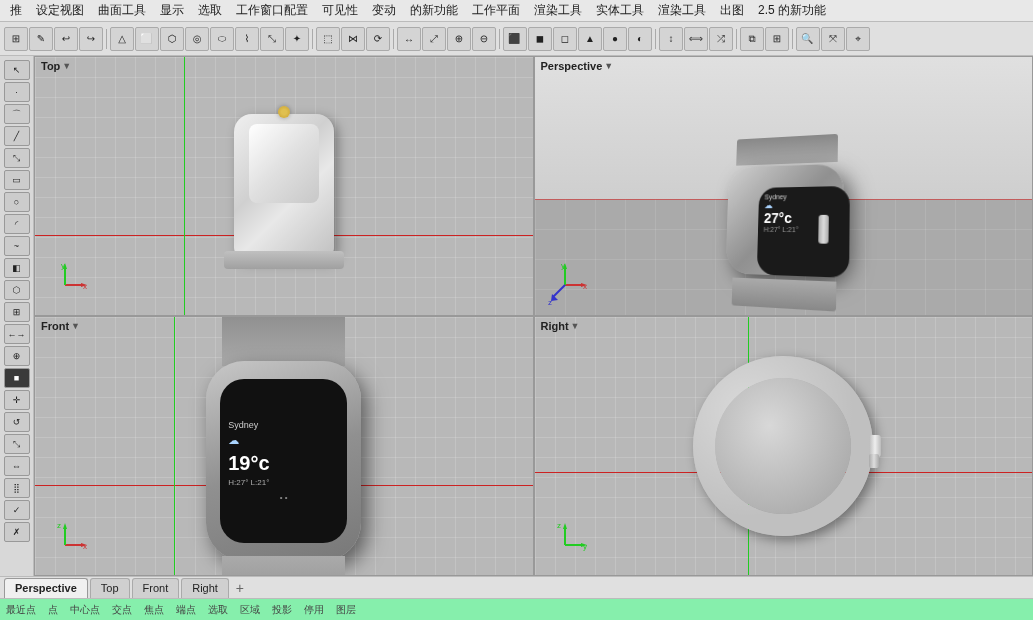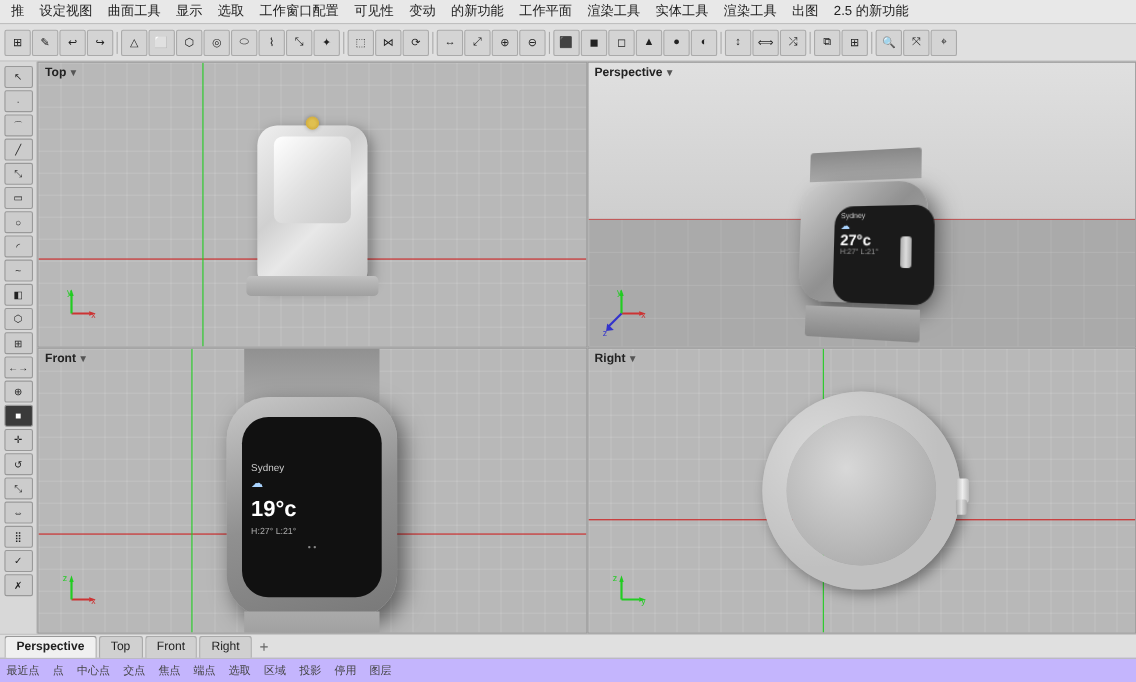--- a/index.html
+++ b/index.html
@@ -412,21 +412,21 @@
       align-items: center;
       justify-content: center;
       font-size: 14px;
       cursor: pointer;
       color: #666;
     }
 
     
     #statusbar {
       height: 22px;
-      background: #c4b5fd;
+      background: #86efac;
       border-top: 1px solid #bbb;
       display: flex;
       align-items: center;
       padding: 0 6px;
       font-size: 10px;
       color: #444;
       gap: 12px;
       overflow: hidden;
     }
     .status-item {

